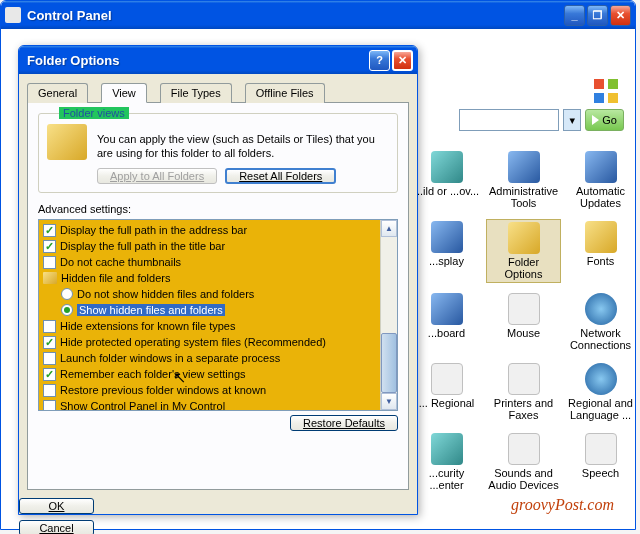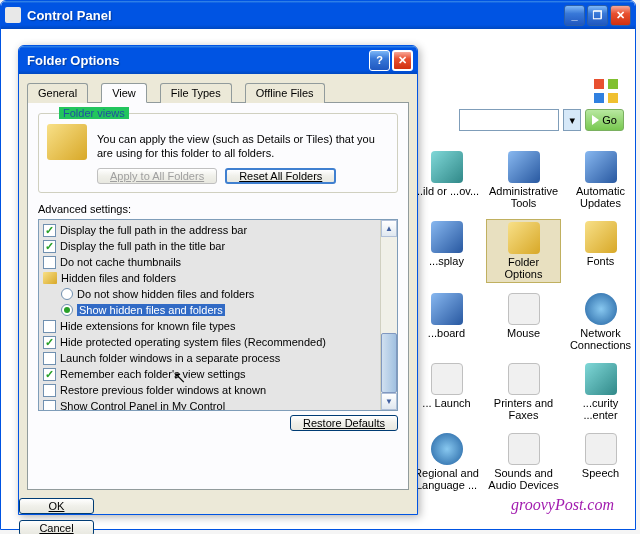--- a/index.html
+++ b/index.html
@@ -32,21 +32,21 @@
 .ico.white { background: #f0f0f0; border: 1px solid #c0c0c0; }
 .ico.globe { background: radial-gradient(circle, #88c8f0, #2060a0); border-radius: 50%; }
 
 .winlogo { position: absolute; top: 50px; right: 14px; width: 24px; height: 24px; }
 .winlogo span { position: absolute; width: 10px; height: 10px; }
 .winlogo .r { background: #e85030; top: 0; left: 0; }
 .winlogo .g { background: #80c030; top: 0; right: 0; }
 .winlogo .b { background: #3080e0; bottom: 0; left: 0; }
 .winlogo .y { background: #f0c030; bottom: 0; right: 0; }
 
-.watermark { position: absolute; bottom: 12px; right: 18px; font-family: Georgia, serif; font-size: 16px; font-style: italic; color: #a21caf; }
+.watermark { position: absolute; bottom: 12px; right: 18px; font-family: Georgia, serif; font-size: 16px; font-style: italic; color: #c2410c; }
 
 
 .dialog { position: absolute; top: 45px; left: 18px; width: 400px; height: 470px; border: 1px solid #0054e3; border-radius: 6px 6px 0 0; background: #ece9d8; box-shadow: 2px 2px 8px rgba(0,0,0,0.3); }
 .dlg-titlebar { height: 28px; background: linear-gradient(to bottom, #3b8be8 0%, #0054e3 8%, #0054e3 85%, #0048c0 100%); display: flex; align-items: center; padding: 0 4px; border-radius: 5px 5px 0 0; }
 .dlg-titlebar .title { color: #fff; font-size: 13px; font-weight: bold; margin-left: 4px; flex: 1; text-shadow: 1px 1px 1px rgba(0,0,0,0.3); }
 .dlg-btn { width: 21px; height: 21px; border-radius: 3px; border: 1px solid #fff; display: flex; align-items: center; justify-content: center; color: #fff; font-weight: bold; margin-left: 2px; cursor: pointer; }
 .dlg-btn.help { background: linear-gradient(to bottom, #7eb8f8, #3878d8 40%, #2058c0); }
 .dlg-btn.close { background: linear-gradient(to bottom, #f8a898, #e85030 40%, #d03010); border: 2px solid #fff; }
 
 .tabs { display: flex; margin: 8px 8px 0 8px; position: relative; top: 1px; gap: 13px; }
@@ -60,21 +60,21 @@
 .gb-row { display: flex; align-items: flex-end; gap: 10px; }
 .gb-icon { width: 40px; height: 36px; background: linear-gradient(135deg, #f8e088, #d8a828); border-radius: 3px; flex-shrink: 0; }
 .gb-text { flex: 1; line-height: 14px; }
 .gb-btns { display: flex; gap: 8px; margin-top: 8px; margin-left: 50px; }
 
 .btn { height: 16px; padding: 0 12px; border: 1px solid #003c74; background: linear-gradient(to bottom, #fff, #f0f0ea 50%, #e8e8e0); border-radius: 3px; cursor: pointer; font-size: 11px; text-decoration: underline; }
 .btn:disabled { color: #a0a0a0; border-color: #c0c0c0; }
 .btn.default { border: 2px solid #4080d0; }
 
 .adv-label { margin-bottom: 4px; display: block; }
-.treeview { border: 1px solid #7f9db9; background: #e5e5e5; height: 192px; display: flex; }
+.treeview { border: 1px solid #7f9db9; background: #eab308; height: 192px; display: flex; }
 .tree-content { flex: 1; overflow: hidden; padding: 2px 0; }
 .tree-item { display: flex; align-items: center; height: 16px; padding-left: 4px; white-space: nowrap; }
 .tree-item .chk { width: 13px; height: 13px; border: 1px solid #7090b0; background: #fff; margin-right: 4px; display: flex; align-items: center; justify-content: center; flex-shrink: 0; }
 .tree-item .chk.checked::after { content: "✓"; color: #28a028; font-size: 11px; font-weight: bold; line-height: 1; }
 .tree-item .rdo { width: 12px; height: 12px; border: 1px solid #7090b0; border-radius: 50%; background: #fff; margin-right: 4px; display: flex; align-items: center; justify-content: center; flex-shrink: 0; }
 .tree-item .rdo.checked::after { content: ""; width: 6px; height: 6px; border-radius: 50%; background: #28a028; }
 .tree-item .fld { width: 14px; height: 12px; background: linear-gradient(135deg, #f8e088, #d8a828); margin-right: 4px; border-radius: 1px; flex-shrink: 0; }
 .tree-item.ind1 { padding-left: 22px; }
 .tree-item .txt.sel { background: #316ac5; color: #fff; padding: 0 2px; }
 .cursor { position: absolute; left: 154px; top: 322px; font-size: 16px; color: #000; pointer-events: none; }
@@ -151,36 +151,36 @@
           <div class="ico white"></div>
           <div class="lbl">Mouse</div>
         </div>
         <div class="cp-item">
           <div class="ico globe"></div>
           <div class="lbl">Network
 Connections</div>
         </div>
         <div class="cp-item">
           <div class="ico white"></div>
-          <div class="lbl">... Launch</div>
+          <div class="lbl">... Regional</div>
         </div>
         <div class="cp-item">
           <div class="ico white"></div>
           <div class="lbl">Printers and
 Faxes</div>
+        </div>
+        <div class="cp-item">
+          <div class="ico globe"></div>
+          <div class="lbl">Regional and
+Language ...</div>
         </div>
         <div class="cp-item">
           <div class="ico teal"></div>
           <div class="lbl">...curity
 ...enter</div>
-        </div>
-        <div class="cp-item">
-          <div class="ico globe"></div>
-          <div class="lbl">Regional and
-Language ...</div>
         </div>
         <div class="cp-item">
           <div class="ico white"></div>
           <div class="lbl">Sounds and
 Audio Devices</div>
         </div>
         <div class="cp-item">
           <div class="ico white"></div>
           <div class="lbl">Speech</div>
         </div>
@@ -223,21 +223,21 @@
           <div class="tree-item">
             <span class="chk checked"></span>
             <span class="txt">Display the full path in the title bar</span>
           </div>
           <div class="tree-item">
             <span class="chk"></span>
             <span class="txt">Do not cache thumbnails</span>
           </div>
           <div class="tree-item">
             <span class="fld"></span>
-            <span class="txt">Hidden files and folders</span>
+            <span class="txt">Hidden file and folders</span>
           </div>
           <div class="tree-item ind1">
             <span class="rdo"></span>
             <span class="txt">Do not show hidden files and folders</span>
           </div>
           <div class="tree-item ind1">
             <span class="rdo checked"></span>
             <span class="txt sel">Show hidden files and folders</span>
           </div>
           <div class="tree-item">

